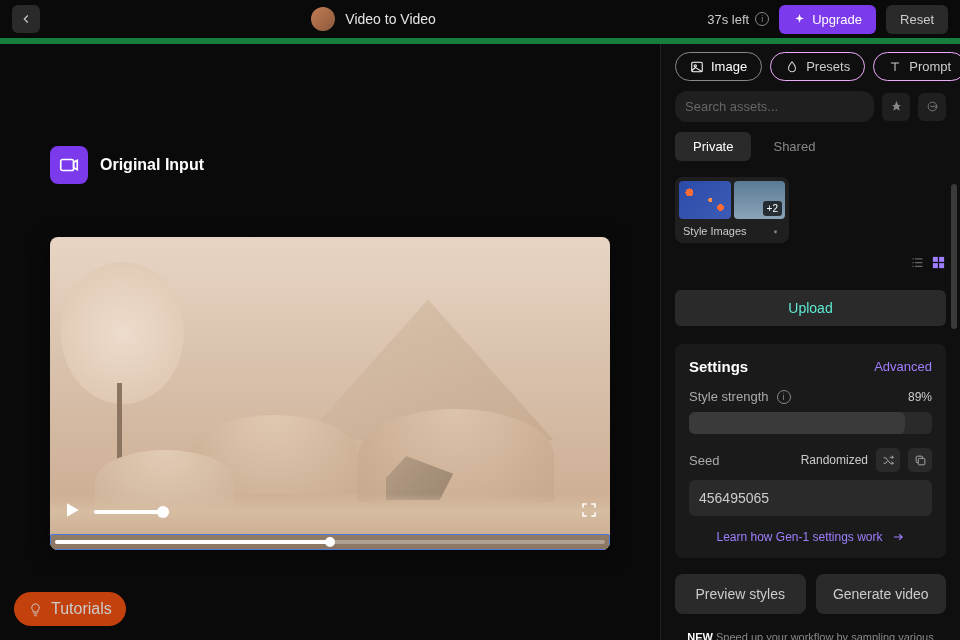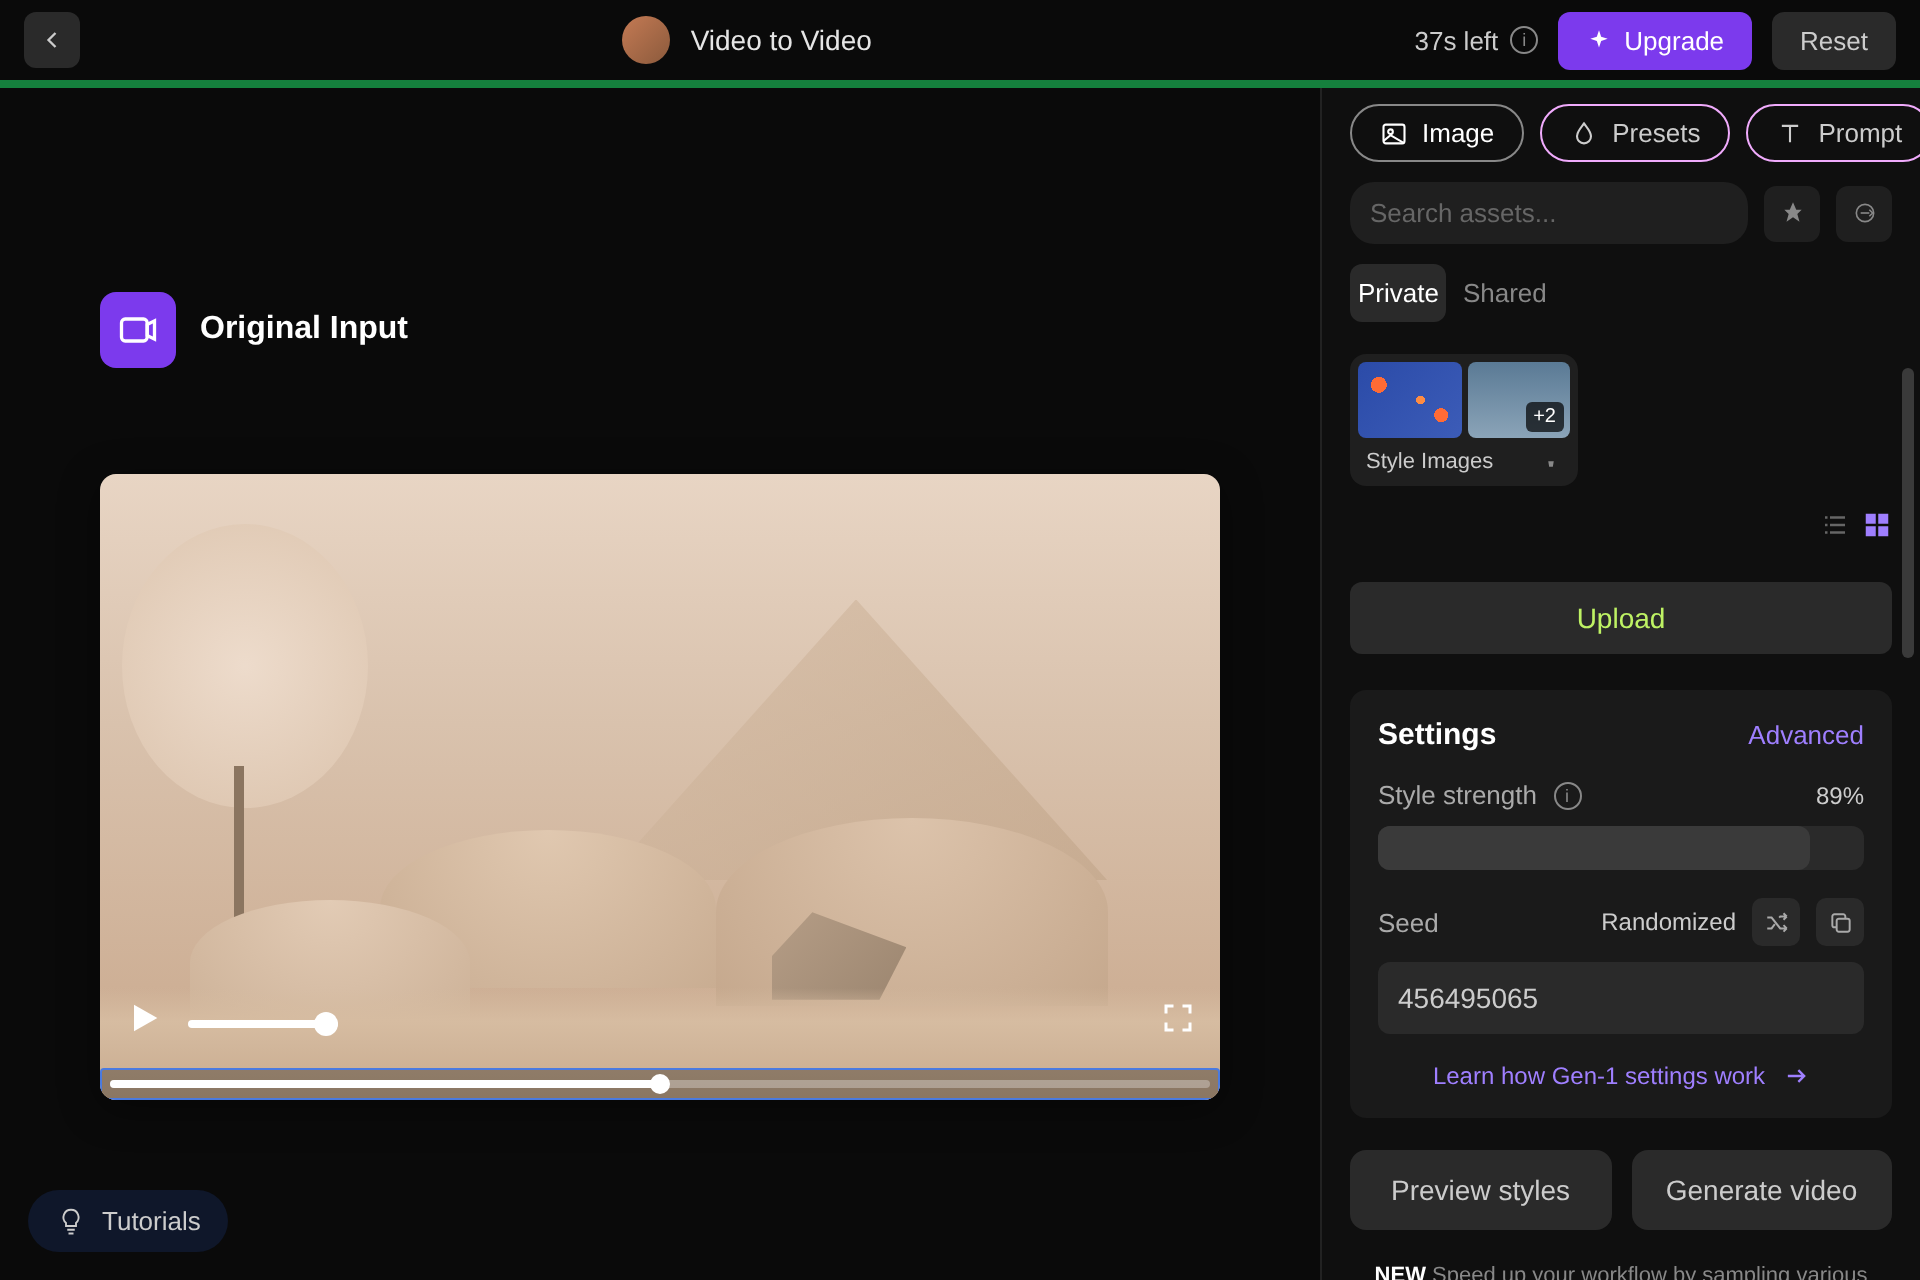--- a/index.html
+++ b/index.html
@@ -1,17 +1,17 @@
 <!DOCTYPE html>
 <html><head>
 <meta charset="utf-8">
 <style>
 *{margin:0;padding:0;box-sizing:border-box;font-family:-apple-system,BlinkMacSystemFont,'Segoe UI',sans-serif}
 body{background:#0a0a0a;color:#e5e5e5;width:960px;height:640px;overflow:hidden;position:relative}
-.header{height:44px;display:flex;align-items:center;padding:0 12px;border-bottom:4px solid #15803d}
+.header{height:44px;display:flex;align-items:center;padding:0 12px;border-bottom:6px solid #15803d}
 .back-btn{width:28px;height:28px;background:#2a2a2a;border-radius:6px;display:flex;align-items:center;justify-content:center;cursor:pointer}
 .header-center{flex:1;display:flex;align-items:center;justify-content:center;gap:10px}
 .avatar{width:24px;height:24px;border-radius:50%;background:linear-gradient(135deg,#c47a54,#8b5a3c);overflow:hidden}
 .page-title{font-size:14px;font-weight:400}
 .header-right{display:flex;align-items:center;gap:10px}
 .time-left{font-size:13px;color:#ccc;display:flex;align-items:center;gap:6px}
 .info-circle{width:14px;height:14px;border:1px solid #888;border-radius:50%;display:flex;align-items:center;justify-content:center;font-size:9px;color:#888}
 .upgrade-btn{background:#7c3aed;color:#fff;border:none;border-radius:6px;padding:7px 14px;font-size:13px;font-weight:500;cursor:pointer;display:flex;align-items:center;gap:6px}
 .reset-btn{background:#2a2a2a;color:#ccc;border:none;border-radius:6px;padding:7px 14px;font-size:13px;cursor:pointer}
 .main-layout{display:flex;height:calc(100% - 44px)}
@@ -35,50 +35,50 @@
 .play-btn{cursor:pointer}
 .play-btn svg{width:20px;height:20px;fill:#fff}
 .progress-bar{flex:0 0 75px;height:4px;background:#fff;border-radius:2px;position:relative}
 .progress-knob{position:absolute;right:0;top:-4px;width:12px;height:12px;background:#fff;border-radius:50%}
 .fullscreen-btn{margin-left:auto;cursor:pointer}
 .fullscreen-btn svg{width:18px;height:18px;fill:none;stroke:#fff;stroke-width:2}
 .timeline{position:absolute;bottom:0;left:0;right:0;height:16px;background:rgba(0,0,0,.3);border:1px solid #4a7ae0;border-radius:2px}
 .timeline-track{position:absolute;top:50%;left:4px;right:4px;height:4px;background:rgba(255,255,255,.3);border-radius:2px;transform:translateY(-50%)}
 .timeline-fill{height:100%;width:50%;background:#fff;border-radius:2px;position:relative}
 .timeline-knob{position:absolute;right:-5px;top:-3px;width:10px;height:10px;background:#fff;border-radius:50%}
-.tutorials-btn{position:absolute;bottom:14px;left:14px;background:#0f172a;border-radius:18px;padding:8px 14px;display:flex;align-items:center;gap:8px;font-size:13px;color:#ccc;cursor:pointer}
+.tutorials-btn{position:absolute;bottom:14px;left:14px;background:#c2410c;border-radius:18px;padding:8px 14px;display:flex;align-items:center;gap:8px;font-size:16px;color:#ccc;cursor:pointer}
 .tutorials-btn svg{width:15px;height:15px;fill:none;stroke:#ccc;stroke-width:1.5}
 
 .sidebar{width:300px;background:#0f0f0f;border-left:1px solid #222;padding:0 14px 10px 14px;overflow-y:auto;display:flex;flex-direction:column;gap:10px;position:relative}
 .sidebar-scroll{position:absolute;right:3px;top:140px;width:6px;height:145px;background:#3a3a3a;border-radius:3px}
 .tab-pills{display:flex;gap:8px;margin-top:8px}
 .pill{border:1px solid #f0abfc;border-radius:18px;padding:6px 14px;font-size:13px;color:#ccc;display:flex;align-items:center;gap:7px;cursor:pointer}
 .pill.active{border-color:#888;color:#fff}
 .pill svg{width:14px;height:14px;fill:none;stroke:currentColor;stroke-width:1.8}
 .search-row{display:flex;gap:8px;align-items:center}
 .search-input{flex:1;background:#1f1f1f;border:none;border-radius:12px;padding:8px 10px;font-size:13px;color:#ccc;outline:none}
 .search-input::placeholder{color:#666}
 .icon-btn{width:28px;height:28px;background:#1f1f1f;border-radius:6px;display:flex;align-items:center;justify-content:center;cursor:pointer}
 .icon-btn svg{width:13px;height:13px;fill:#888}
 .subtabs{display:flex;gap:4px}
-.subtab{padding:7px 4px;font-size:13px;color:#888;border-radius:6px;cursor:pointer}
+.subtab{padding:7px 18px;font-size:13px;color:#888;border-radius:6px;cursor:pointer}
 .subtab.active{background:#2a2a2a;color:#fff}
 .asset-card{width:114px;background:#1f1f1f;border-radius:8px;padding:4px;margin-top:6px}
 .asset-thumbs{display:flex;gap:3px;height:38px}
 .thumb{border-radius:4px;background:#333}
 .thumb.t1{flex:1;background:linear-gradient(135deg,#2b4ba8,#e97432);background-image:radial-gradient(circle at 20% 30%,#ff6b35 8%,transparent 8%),radial-gradient(circle at 60% 50%,#ff8c42 6%,transparent 6%),radial-gradient(circle at 80% 70%,#ff6b35 7%,transparent 7%),linear-gradient(135deg,#2b4ba8,#3c5cb8)}
 .thumb.t2{flex:1;position:relative;background:linear-gradient(180deg,#5a7a95,#8ba4b8)}
 .asset-more{position:absolute;right:3px;bottom:3px;background:rgba(0,0,0,.7);color:#fff;font-size:10px;padding:2px 4px;border-radius:3px}
 .asset-footer{display:flex;justify-content:space-between;align-items:center;padding:6px 4px 2px}
 .asset-name{font-size:11px;color:#ccc}
 .pin-icon{width:11px;height:11px;fill:#888}
 .view-toggle{display:flex;justify-content:flex-end;gap:6px;margin-top:2px}
 .view-btn{cursor:pointer}
 .view-btn svg{width:15px;height:15px}
-.upload-btn{background:#2a2a2a;color:#bef264;border:none;border-radius:6px;padding:10px;font-size:14px;cursor:pointer;width:100%;margin-top:6px}
+.upload-btn{background:#2a2a2a;color:#5eead4;border:none;border-radius:6px;padding:10px;font-size:14px;cursor:pointer;width:100%;margin-top:6px}
 
 .settings-panel{background:#1a1a1a;border-radius:8px;padding:14px;margin-top:8px}
 .settings-header{display:flex;justify-content:space-between;align-items:center;margin-bottom:14px}
 .settings-title{font-size:15px;font-weight:600;color:#fff}
 .advanced-link{font-size:13px;color:#9f7fff;cursor:pointer}
 .setting-row{display:flex;justify-content:space-between;align-items:center;font-size:13px;color:#aaa;margin-bottom:8px}
 .setting-row .info-circle{margin-left:4px}
 .setting-value{color:#ccc;font-size:12px}
 .slider-track{height:22px;background:#2a2a2a;border-radius:6px;position:relative;margin-bottom:14px}
 .slider-fill{height:100%;width:89%;background:#3a3a3a;border-radius:6px}

